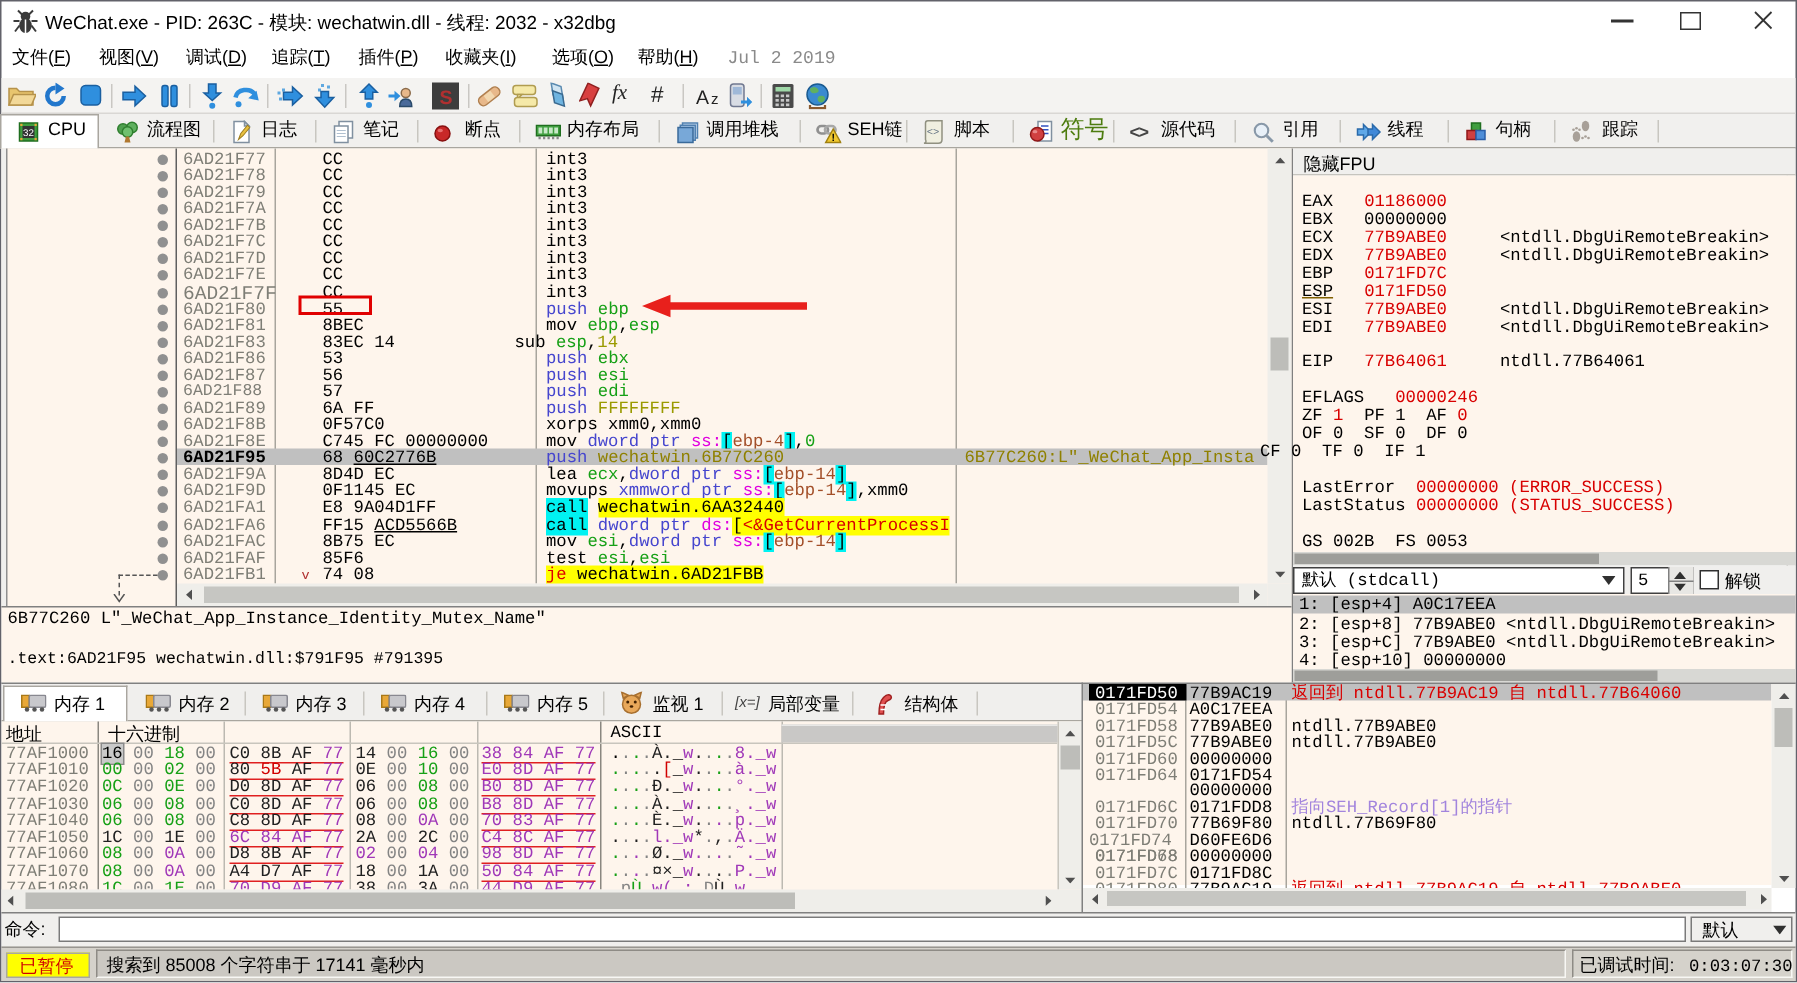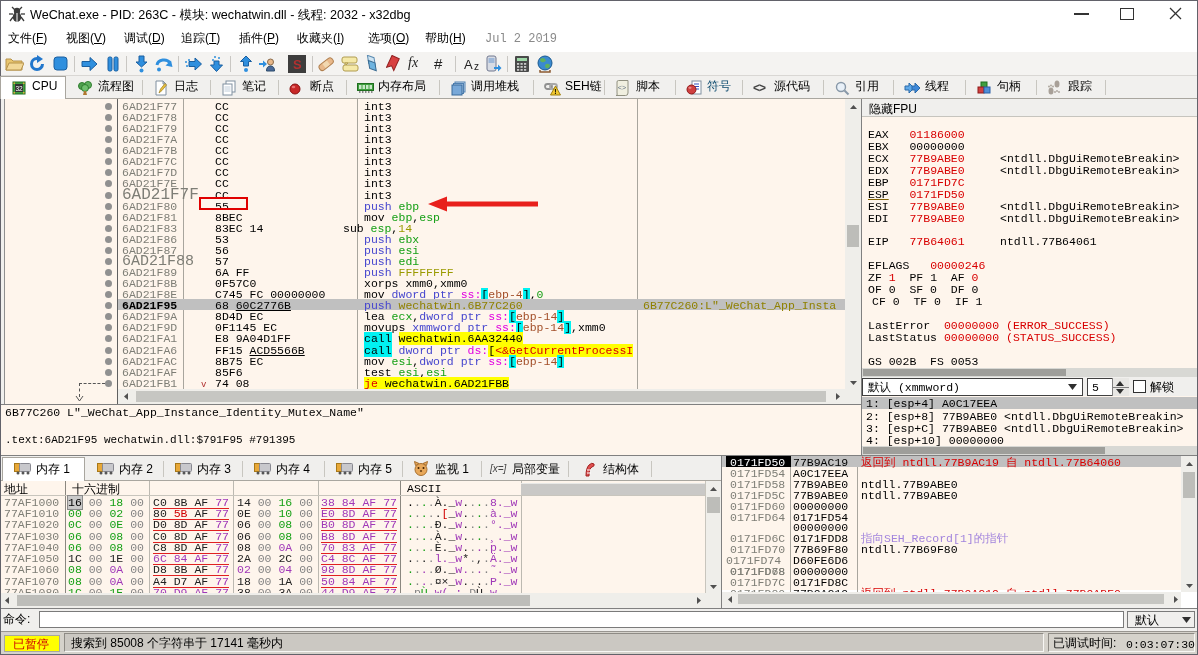--- a/index.html
+++ b/index.html
@@ -231,21 +231,21 @@
 <svg class="a" style="left:686px;top:80px" width="16" height="16" viewBox="0 0 16 16">
 <rect x="6" y="1" width="9" height="13" fill="#fff" stroke="#8090A0"></rect>
 <g stroke="#3050C0" stroke-width="1">
       <line x1="8" y1="4" x2="13" y2="4"></line>
       <line x1="8" y1="6.5" x2="13" y2="6.5"></line>
       <line x1="8" y1="9" x2="13" y2="9"></line>
     </g>
 <circle cx="5.5" cy="9.5" r="4.5" fill="#D04040" stroke="#901818"></circle>
 <ellipse cx="4" cy="7.8" rx="1.6" ry="1.1" fill="#E88888"></ellipse>
   </svg>
-<div class="a" style="left:707px;top:80px;font-family:Liberation Sans,sans-serif;font-size:12px;line-height:14px;white-space:pre;color:#0c4a6e;line-height:13px;">符号</div>
+<div class="a" style="left:707px;top:80px;font-family:Liberation Sans,sans-serif;font-size:16px;line-height:14px;white-space:pre;color:#4d7c0f;line-height:13px;">符号</div>
 <div class="a" style="left:823px;top:80px;width:1px;height:15px;background:#C8C6C0;"></div>
 <div class="a" style="left:753px;top:81px;font-family:Liberation Sans,sans-serif;font-size:12px;line-height:14px;white-space:pre;color:#444;font-weight:bold;letter-spacing:-1px;">&lt;&gt;</div>
 <div class="a" style="left:774px;top:80px;font-family:Liberation Sans,sans-serif;font-size:12px;line-height:14px;white-space:pre;color:#000;line-height:13px;">源代码</div>
 <div class="a" style="left:893px;top:80px;width:1px;height:15px;background:#C8C6C0;"></div>
 <svg class="a" style="left:834px;top:80px" width="16" height="16" viewBox="0 0 16 16">
 <circle cx="7" cy="7" r="4.5" fill="#E8F0F8" stroke="#8898A8" stroke-width="1.4"></circle>
 <line x1="10.5" y1="10.5" x2="14.5" y2="14.5" stroke="#8898A8" stroke-width="2"></line>
   </svg>
 <div class="a" style="left:855px;top:80px;font-family:Liberation Sans,sans-serif;font-size:12px;line-height:14px;white-space:pre;color:#000;line-height:13px;">引用</div>
 <div class="a" style="left:965px;top:80px;width:1px;height:15px;background:#C8C6C0;"></div>
@@ -309,21 +309,21 @@
 <div class="a" style="left:364px;top:156px;font-family:'Liberation Mono',monospace;font-size:11.5px;line-height:11px;white-space:pre;color:#000;">int3</div>
 <div class="a" style="left:105px;top:169px;width:7px;height:7px;border-radius:50%;background:#909090;"></div>
 <div class="a" style="left:122px;top:167px;font-family:'Liberation Mono',monospace;font-size:11.5px;line-height:11px;white-space:pre;color:#000;"><span style="color:#7E7E76;">6AD21F7D</span></div>
 <div class="a" style="left:215px;top:167px;font-family:'Liberation Mono',monospace;font-size:11.5px;line-height:11px;white-space:pre;color:#000;">CC</div>
 <div class="a" style="left:364px;top:167px;font-family:'Liberation Mono',monospace;font-size:11.5px;line-height:11px;white-space:pre;color:#000;">int3</div>
 <div class="a" style="left:105px;top:180px;width:7px;height:7px;border-radius:50%;background:#909090;"></div>
 <div class="a" style="left:122px;top:178px;font-family:'Liberation Mono',monospace;font-size:11.5px;line-height:11px;white-space:pre;color:#000;"><span style="color:#7E7E76;">6AD21F7E</span></div>
 <div class="a" style="left:215px;top:178px;font-family:'Liberation Mono',monospace;font-size:11.5px;line-height:11px;white-space:pre;color:#000;">CC</div>
 <div class="a" style="left:364px;top:178px;font-family:'Liberation Mono',monospace;font-size:11.5px;line-height:11px;white-space:pre;color:#000;">int3</div>
 <div class="a" style="left:105px;top:192px;width:7px;height:7px;border-radius:50%;background:#909090;"></div>
-<div class="a" style="left:122px;top:190px;font-family:'Liberation Mono',monospace;font-size:16px;line-height:11px;white-space:pre;color:#000;"><span style="color:#7E7E76;">6AD21F7F</span></div>
+<div class="a" style="left:122px;top:190px;font-family:'Liberation Mono',monospace;font-size:13px;line-height:11px;white-space:pre;color:#000;"><span style="color:#7E7E76;">6AD21F7F</span></div>
 <div class="a" style="left:215px;top:190px;font-family:'Liberation Mono',monospace;font-size:11.5px;line-height:11px;white-space:pre;color:#000;">CC</div>
 <div class="a" style="left:364px;top:190px;font-family:'Liberation Mono',monospace;font-size:11.5px;line-height:11px;white-space:pre;color:#000;">int3</div>
 <div class="a" style="left:105px;top:203px;width:7px;height:7px;border-radius:50%;background:#909090;"></div>
 <div class="a" style="left:122px;top:201px;font-family:'Liberation Mono',monospace;font-size:11.5px;line-height:11px;white-space:pre;color:#000;"><span style="color:#7E7E76;">6AD21F80</span></div>
 <div class="a" style="left:215px;top:201px;font-family:'Liberation Mono',monospace;font-size:11.5px;line-height:11px;white-space:pre;color:#000;">55</div>
 <div class="a" style="left:364px;top:201px;font-family:'Liberation Mono',monospace;font-size:11.5px;line-height:11px;white-space:pre;color:#000;"><span style="color:#4646CE">push</span> <span style="color:#16A016">ebp</span></div>
 <div class="a" style="left:105px;top:214px;width:7px;height:7px;border-radius:50%;background:#909090;"></div>
 <div class="a" style="left:122px;top:212px;font-family:'Liberation Mono',monospace;font-size:11.5px;line-height:11px;white-space:pre;color:#000;"><span style="color:#7E7E76;">6AD21F81</span></div>
 <div class="a" style="left:215px;top:212px;font-family:'Liberation Mono',monospace;font-size:11.5px;line-height:11px;white-space:pre;color:#000;">8BEC</div>
 <div class="a" style="left:364px;top:212px;font-family:'Liberation Mono',monospace;font-size:11.5px;line-height:11px;white-space:pre;color:#000;">mov <span style="color:#16A016">ebp</span>,<span style="color:#16A016">esp</span></div>
@@ -333,21 +333,21 @@
 <div class="a" style="left:343px;top:223px;font-family:'Liberation Mono',monospace;font-size:11.5px;line-height:11px;white-space:pre;color:#000;">sub <span style="color:#16A016">esp</span>,<span style="color:#9A9A00">14</span></div>
 <div class="a" style="left:105px;top:236px;width:7px;height:7px;border-radius:50%;background:#909090;"></div>
 <div class="a" style="left:122px;top:234px;font-family:'Liberation Mono',monospace;font-size:11.5px;line-height:11px;white-space:pre;color:#000;"><span style="color:#7E7E76;">6AD21F86</span></div>
 <div class="a" style="left:215px;top:234px;font-family:'Liberation Mono',monospace;font-size:11.5px;line-height:11px;white-space:pre;color:#000;">53</div>
 <div class="a" style="left:364px;top:234px;font-family:'Liberation Mono',monospace;font-size:11.5px;line-height:11px;white-space:pre;color:#000;"><span style="color:#4646CE">push</span> <span style="color:#16A016">ebx</span></div>
 <div class="a" style="left:105px;top:247px;width:7px;height:7px;border-radius:50%;background:#909090;"></div>
 <div class="a" style="left:122px;top:245px;font-family:'Liberation Mono',monospace;font-size:11.5px;line-height:11px;white-space:pre;color:#000;"><span style="color:#7E7E76;">6AD21F87</span></div>
 <div class="a" style="left:215px;top:245px;font-family:'Liberation Mono',monospace;font-size:11.5px;line-height:11px;white-space:pre;color:#000;">56</div>
 <div class="a" style="left:364px;top:245px;font-family:'Liberation Mono',monospace;font-size:11.5px;line-height:11px;white-space:pre;color:#000;"><span style="color:#4646CE">push</span> <span style="color:#16A016">esi</span></div>
 <div class="a" style="left:105px;top:258px;width:7px;height:7px;border-radius:50%;background:#909090;"></div>
-<div class="a" style="left:122px;top:256px;font-family:'Liberation Mono',monospace;font-size:15px;line-height:11px;white-space:pre;color:#000;"><span style="color:#7E7E76;">6AD21F88</span></div>
+<div class="a" style="left:122px;top:256px;font-family:'Liberation Mono',monospace;font-size:11px;line-height:11px;white-space:pre;color:#000;"><span style="color:#7E7E76;">6AD21F88</span></div>
 <div class="a" style="left:215px;top:256px;font-family:'Liberation Mono',monospace;font-size:11.5px;line-height:11px;white-space:pre;color:#000;">57</div>
 <div class="a" style="left:364px;top:256px;font-family:'Liberation Mono',monospace;font-size:11.5px;line-height:11px;white-space:pre;color:#000;"><span style="color:#4646CE">push</span> <span style="color:#16A016">edi</span></div>
 <div class="a" style="left:105px;top:269px;width:7px;height:7px;border-radius:50%;background:#909090;"></div>
 <div class="a" style="left:122px;top:267px;font-family:'Liberation Mono',monospace;font-size:11.5px;line-height:11px;white-space:pre;color:#000;"><span style="color:#7E7E76;">6AD21F89</span></div>
 <div class="a" style="left:215px;top:267px;font-family:'Liberation Mono',monospace;font-size:11.5px;line-height:11px;white-space:pre;color:#000;">6A FF</div>
 <div class="a" style="left:364px;top:267px;font-family:'Liberation Mono',monospace;font-size:11.5px;line-height:11px;white-space:pre;color:#000;"><span style="color:#4646CE">push</span> <span style="color:#9A9A00">FFFFFFFF</span></div>
 <div class="a" style="left:105px;top:280px;width:7px;height:7px;border-radius:50%;background:#909090;"></div>
 <div class="a" style="left:122px;top:278px;font-family:'Liberation Mono',monospace;font-size:11.5px;line-height:11px;white-space:pre;color:#000;"><span style="color:#7E7E76;">6AD21F8B</span></div>
 <div class="a" style="left:215px;top:278px;font-family:'Liberation Mono',monospace;font-size:11.5px;line-height:11px;white-space:pre;color:#000;">0F57C0</div>
 <div class="a" style="left:364px;top:278px;font-family:'Liberation Mono',monospace;font-size:11.5px;line-height:11px;white-space:pre;color:#000;">xorps xmm0,xmm0</div>
@@ -432,29 +432,29 @@
 <div class="a" style="left:868px;top:213px;font-family:'Liberation Mono',monospace;font-size:11.5px;line-height:11px;white-space:pre;color:#000;width:323px;overflow:hidden;">EDI   <span style="color:#D80000">77B9ABE0</span></div>
 <div class="a" style="left:868px;top:236px;font-family:'Liberation Mono',monospace;font-size:11.5px;line-height:11px;white-space:pre;color:#000;width:323px;overflow:hidden;">EIP   <span style="color:#D80000">77B64061</span></div>
 <div class="a" style="left:1000px;top:153px;font-family:'Liberation Mono',monospace;font-size:11.5px;line-height:11px;white-space:pre;color:#000;width:191px;overflow:hidden;">&lt;ntdll.DbgUiRemoteBreakin&gt;</div>
 <div class="a" style="left:1000px;top:165px;font-family:'Liberation Mono',monospace;font-size:11.5px;line-height:11px;white-space:pre;color:#000;width:191px;overflow:hidden;">&lt;ntdll.DbgUiRemoteBreakin&gt;</div>
 <div class="a" style="left:1000px;top:201px;font-family:'Liberation Mono',monospace;font-size:11.5px;line-height:11px;white-space:pre;color:#000;width:191px;overflow:hidden;">&lt;ntdll.DbgUiRemoteBreakin&gt;</div>
 <div class="a" style="left:1000px;top:213px;font-family:'Liberation Mono',monospace;font-size:11.5px;line-height:11px;white-space:pre;color:#000;width:191px;overflow:hidden;">&lt;ntdll.DbgUiRemoteBreakin&gt;</div>
 <div class="a" style="left:1000px;top:236px;font-family:'Liberation Mono',monospace;font-size:11.5px;line-height:11px;white-space:pre;color:#000;">ntdll.77B64061</div>
 <div class="a" style="left:868px;top:260px;font-family:'Liberation Mono',monospace;font-size:11.5px;line-height:11px;white-space:pre;color:#000;width:323px;overflow:hidden;">EFLAGS   <span style="color:#D80000">00000246</span></div>
 <div class="a" style="left:868px;top:272px;font-family:'Liberation Mono',monospace;font-size:11.5px;line-height:11px;white-space:pre;color:#000;width:323px;overflow:hidden;">ZF <span style="color:#D80000">1</span>  PF 1  AF <span style="color:#D80000">0</span></div>
 <div class="a" style="left:868px;top:284px;font-family:'Liberation Mono',monospace;font-size:11.5px;line-height:11px;white-space:pre;color:#000;width:323px;overflow:hidden;">OF 0  SF 0  DF 0</div>
-<div class="a" style="left:872px;top:296px;font-family:'Liberation Mono',monospace;font-size:11.5px;line-height:11px;white-space:pre;color:#000;width:323px;overflow:hidden;">CF 0  TF 0  IF 1</div>
+<div class="a" style="left:840px;top:296px;font-family:'Liberation Mono',monospace;font-size:11.5px;line-height:11px;white-space:pre;color:#000;width:323px;overflow:hidden;">CF 0  TF 0  IF 1</div>
 <div class="a" style="left:868px;top:320px;font-family:'Liberation Mono',monospace;font-size:11.5px;line-height:11px;white-space:pre;color:#000;width:323px;overflow:hidden;">LastError  <span style="color:#D80000">00000000 (ERROR_SUCCESS)</span></div>
 <div class="a" style="left:868px;top:332px;font-family:'Liberation Mono',monospace;font-size:11.5px;line-height:11px;white-space:pre;color:#000;width:323px;overflow:hidden;">LastStatus <span style="color:#D80000">00000000 (STATUS_SUCCESS)</span></div>
 <div class="a" style="left:868px;top:356px;font-family:'Liberation Mono',monospace;font-size:11.5px;line-height:11px;white-space:pre;color:#000;width:323px;overflow:hidden;">GS 002B  FS 0053</div>
 <div class="a" style="left:862px;top:368px;width:335px;height:9px;background:#D8D8D4;"></div>
 <div class="a" style="left:863px;top:369px;width:203px;height:7px;background:#9E9E9A;"></div>
 <div class="a" style="left:862px;top:377px;width:335px;height:19px;background:#F0EFED;"></div>
 <div class="a" style="left:862px;top:378px;width:221px;height:18px;background:#fff;border:1px solid #404040;"></div>
-<div class="a" style="left:868px;top:382px;font-family:'Liberation Mono',monospace;font-size:11.5px;line-height:11px;white-space:pre;color:#000;">默认 (xmmword)</div>
+<div class="a" style="left:868px;top:382px;font-family:'Liberation Mono',monospace;font-size:11.5px;line-height:11px;white-space:pre;color:#000;">默认 (stdcall)</div>
 <svg class="a" style="left:1068px;top:384px" width="9" height="6" viewBox="0 0 9 6">
     <polygon points="0,0 9,0 4.5,6" fill="#303030"></polygon>
   </svg>
 <div class="a" style="left:1087px;top:378px;width:42px;height:18px;background:#fff;border:1px solid #404040;"></div>
 <div class="a" style="left:1092px;top:382px;font-family:'Liberation Mono',monospace;font-size:11.5px;line-height:11px;white-space:pre;color:#000;">5</div>
 <div class="a" style="left:1112px;top:378px;width:17px;height:18px;background:#E8E7E4;border-left:1px solid #808080;"></div>
 <svg class="a" style="left:1116px;top:381px" width="8" height="5" viewBox="0 0 8 5">
     <polygon points="0,5 8,5 4,0" fill="#303030"></polygon>
   </svg>
 <svg class="a" style="left:1116px;top:389px" width="8" height="5" viewBox="0 0 8 5">

